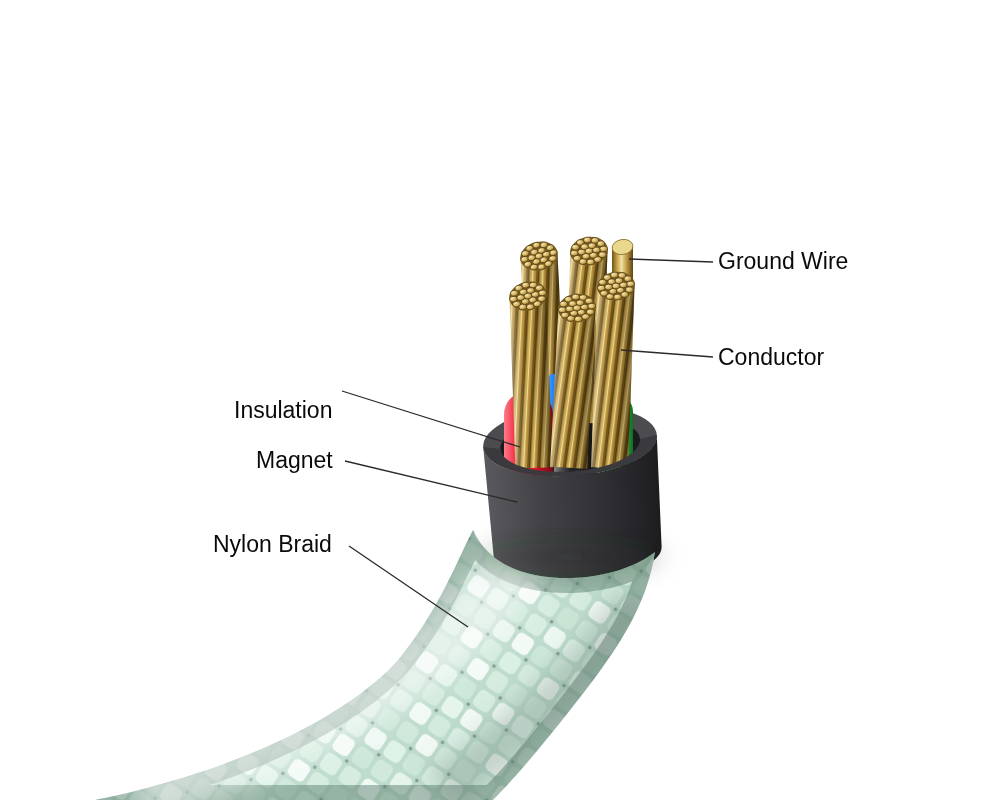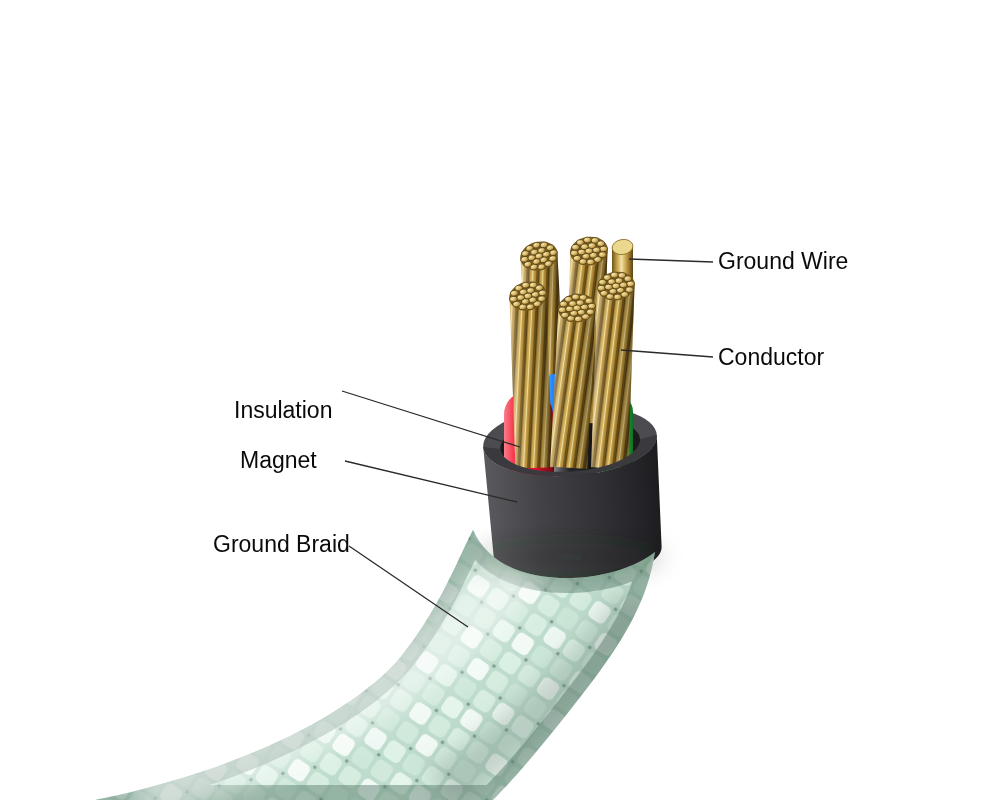--- a/index.html
+++ b/index.html
@@ -3,21 +3,21 @@
 <meta charset="utf-8">
 <style>
   html,body{margin:0;padding:0;background:#ffffff;}
   .stage{position:relative;width:1000px;height:800px;background:#ffffff;overflow:hidden;
          font-family:"Liberation Sans",sans-serif;border-radius:16px;}
   .stage svg{position:absolute;left:0;top:0;}
   .callout{position:absolute;font-size:23px;line-height:25px;color:#0a0a0a;white-space:nowrap;}
   .lbl-ground  {left:718px;top:249px;}
   .lbl-conduct {left:718px;top:345px;}
   .lbl-insul   {left:234px;top:398px;}
-  .lbl-magnet  {left:240px;top:448px;}
+  .lbl-magnet  {left:256px;top:448px;}
   .lbl-braid   {left:213px;top:532px;}
 </style>
 </head>
 <body>
 
 <div class="stage">
 
 <svg width="1000" height="800" viewBox="0 0 1000 800">
   <defs>
     <filter id="soft" x="-60%" y="-60%" width="220%" height="220%">
@@ -201,15 +201,15 @@
     <line x1="342" y1="391" x2="520" y2="447" stroke="#2a2a2a"></line>
     <line x1="345" y1="461" x2="517" y2="502" stroke="#2a2a2a"></line>
     <line x1="349" y1="546" x2="468" y2="627" stroke="#2a2a2a"></line>
   </g>
 </svg>
 
 <div class="callout lbl-ground">Ground Wire</div>
 <div class="callout lbl-conduct">Conductor</div>
 <div class="callout lbl-insul">Insulation</div>
 <div class="callout lbl-magnet">Magnet</div>
-<div class="callout lbl-braid">Ground Braid</div>
+<div class="callout lbl-braid">Nylon Braid</div>
 
 </div>
 
 </body></html>

